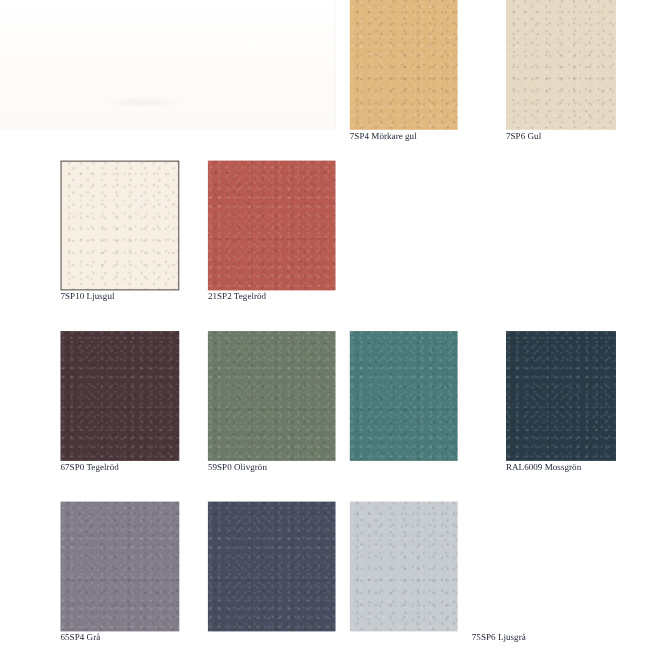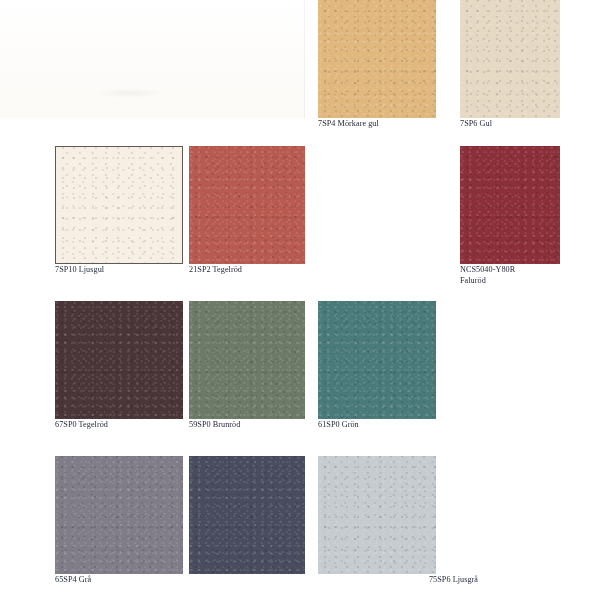--- a/index.html
+++ b/index.html
@@ -66,23 +66,23 @@
     white-space: pre-line;
     text-align: left;
   }
 
   
   .r1 { top: 0px;   height: 118px; }
   .r2 { top: 146px; height: 118px; }
   .r3 { top: 301px; height: 118px; }
   .r4 { top: 456px; height: 118px; }
 
-  .c1 { left: 55px;  width: 128px; }
+  .c1 { left: 55px;  width: 108px; }
   .c2 { left: 189px; width: 116px; }
-  .c3 { left: 318px; width: 98px; padding-left: 20px; }
+  .c3 { left: 318px; width: 98px; }
   .c4 { left: 460px; width: 100px; }
 
   .cell .label { top: 119px; }
 
   
   #photo-block {
     position: absolute;
     left: 0;
     top: 0;
     width: 305px;
@@ -127,41 +127,39 @@
     <div class="swatch texture bordered" style="height: 118px; background-color: rgb(247, 239, 227);"></div>
     <div class="label" style="color: rgb(30, 36, 54);">7SP10 Ljusgul</div>
   </div>
 
   <div class="cell r2 c2">
     <div class="swatch texture" style="height: 118px; background-color: rgb(184, 90, 80);"></div>
     <div class="label" style="color: rgb(30, 36, 54);">21SP2 Tegelröd</div>
   </div>
 
 
-  <div class="cell r2 c4">
-    <div class="swatch texture" style="height: 118px; background-color: rgb(139, 47, 56);"></div>
-    <div class="label" style="color: rgb(30, 36, 54);">NCS5040-Y80R
-Faluröd</div>
-  </div>
 
   <div class="cell r3 c1">
     <div class="swatch texture" style="height: 118px; background-color: rgb(74, 53, 57);"></div>
     <div class="label" style="color: rgb(30, 36, 54);">67SP0 Tegelröd</div>
   </div>
 
   <div class="cell r3 c2">
     <div class="swatch texture" style="height: 118px; background-color: rgb(109, 122, 104);"></div>
-    <div class="label" style="color: rgb(30, 36, 54);">59SP0 Brunröd</div>
+    <div class="label" style="color: rgb(30, 36, 54);">59SP0 Olivgrön</div>
   </div>
 
   <div class="cell r3 c3">
     <div class="swatch texture" style="height: 118px; background-color: rgb(74, 123, 122);"></div>
-    <div class="label" style="color: rgb(30, 36, 54);">61SP0 Grön</div>
   </div>
 
+  <div class="cell r3 c4">
+    <div class="swatch texture" style="height: 118px; background-color: rgb(42, 59, 72);"></div>
+    <div class="label" style="color: rgb(30, 36, 54);">RAL6009 Mossgrön</div>
+  </div>
 
   <div class="cell r4 c1">
     <div class="swatch texture" style="height: 118px; background-color: rgb(128, 124, 136);"></div>
     <div class="label" style="color: rgb(30, 36, 54);">65SP4 Grå</div>
   </div>
 
   <div class="cell r4 c2">
     <div class="swatch texture" style="height: 118px; background-color: rgb(71, 76, 94);"></div>
   </div>
 

